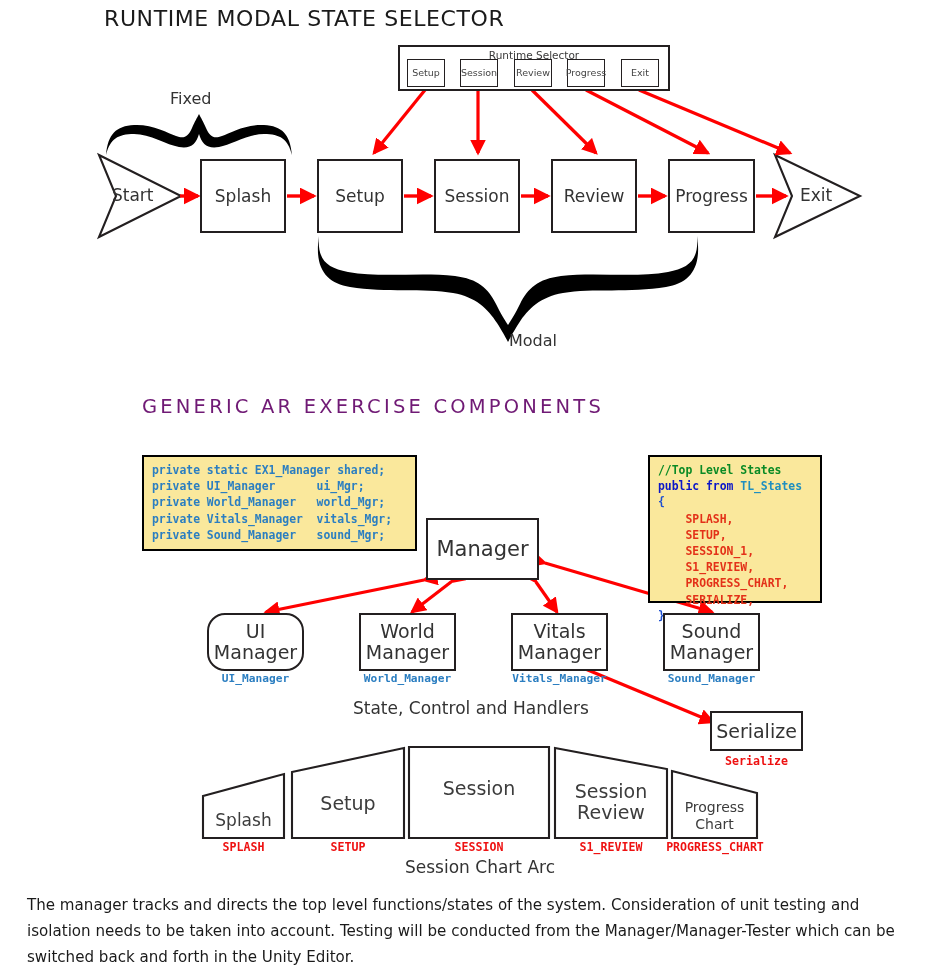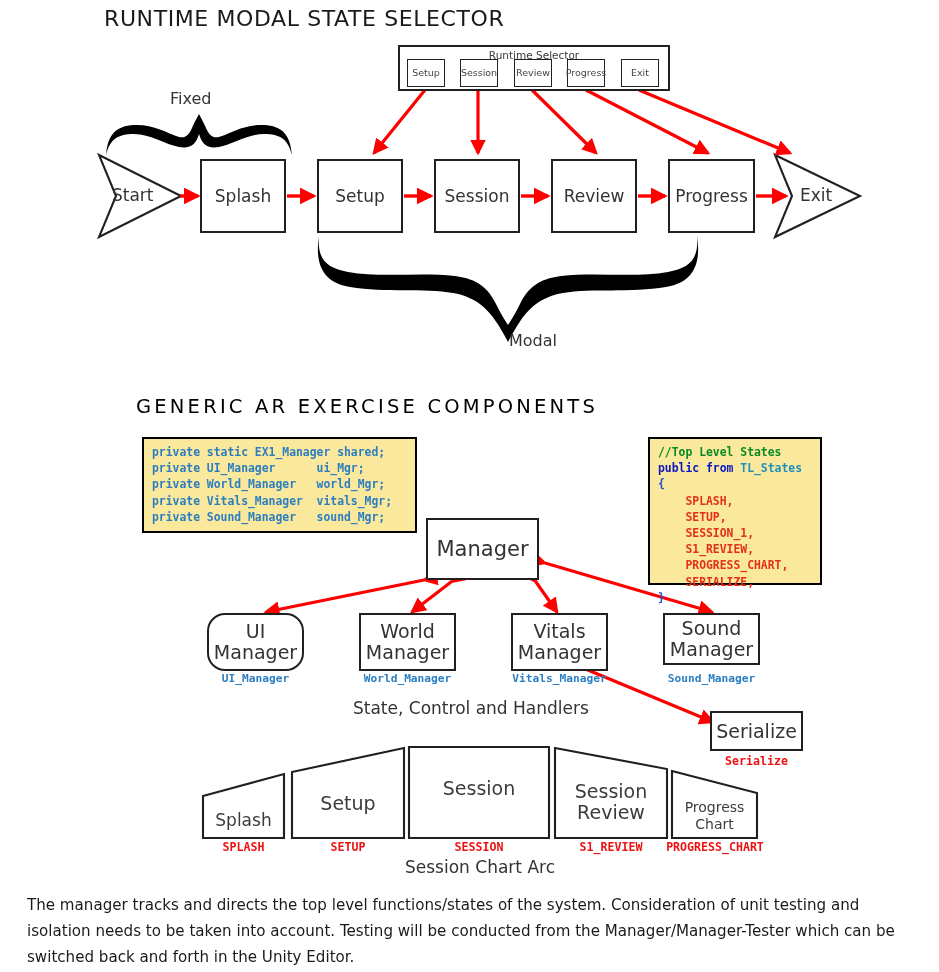--- a/index.html
+++ b/index.html
@@ -22,24 +22,24 @@
     position: absolute;
     left: 104px; top: 6px;
     font-size: 22px;
     letter-spacing: 0.6px;
     color: #1a1a1a;
     font-family: "DejaVu Sans", sans-serif;
     white-space: nowrap;
   }
   .h-generic {
     position: absolute;
-    left: 136px; top: 395px;
+    left: 142px; top: 395px;
     font-size: 19.5px;
     letter-spacing: 3.2px;
-    color: #000000;
+    color: #701a75;
     white-space: nowrap;
   }
 
   
   .fbox {
     position: absolute;
     border: 2.2px solid #231f20;
     background: #ffffff;
     display: flex;
     align-items: center;
@@ -77,20 +77,21 @@
     position: absolute;
     background: #fae89c;
     border: 2.2px solid #000000;
     font-family: "DejaVu Sans Mono", monospace;
     font-weight: bold;
     font-size: 11.4px;
     line-height: 16.2px;
     padding: 5px 0 4px 8px;
     white-space: pre;
     color: #2b7ec1;
+    margin-top: 18px;
   }
   .codebox .c-kw   { color: #0b16c8; }
   .codebox .c-type { color: #1f8fbf; }
   .codebox .c-cmt  { color: #0a8a25; }
   .codebox .c-enum { color: #e33118; }
   .codebox .c-brace{ color: #1d4fd0; }
 
   
   .lbl-code {
     position: absolute;
@@ -272,21 +273,21 @@
     <span>Manager</span>
   </div>
   <div class="lbl-code" style="left:350px; top:672px; width:115px;">World_Manager</div>
 
   <div class="fbox" style="left:511px; top:613px; width:97px; height:58px; flex-direction:column; font-size:19px;">
     <span>Vitals</span>
     <span>Manager</span>
   </div>
   <div class="lbl-code" style="left:500px; top:672px; width:119px;">Vitals_Manager</div>
 
-  <div class="fbox" style="left:663px; top:613px; width:97px; height:52px; flex-direction:column; font-size:19px;">
+  <div class="fbox" style="left:663px; top:613px; width:97px; height:58px; flex-direction:column; font-size:19px;">
     <span>Sound</span>
     <span>Manager</span>
   </div>
   <div class="lbl-code" style="left:654px; top:672px; width:115px;">Sound_Manager</div>
 
   <div class="fbox" style="left:710px; top:711px; width:93px; height:40px; font-size:19px;">Serialize</div>
   <div class="lbl-red" style="left:710px; top:754px; width:93px;">Serialize</div>
 
   <div class="caption" style="left:353px; top:698px;">State, Control and Handlers</div>
   <div class="caption" style="left:405px; top:857px;">Session Chart Arc</div>

